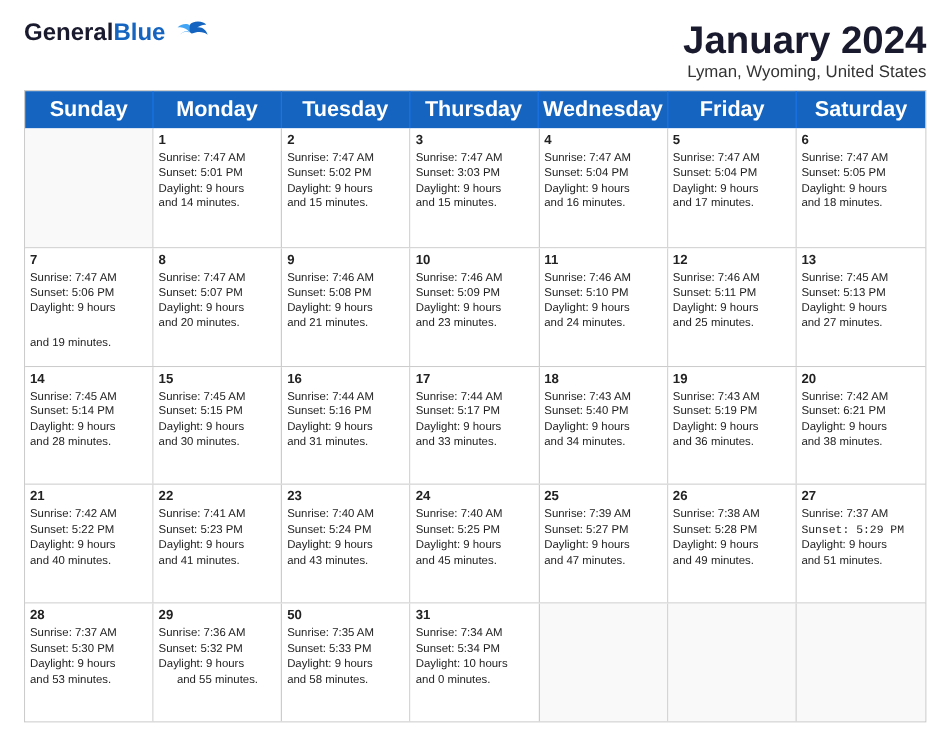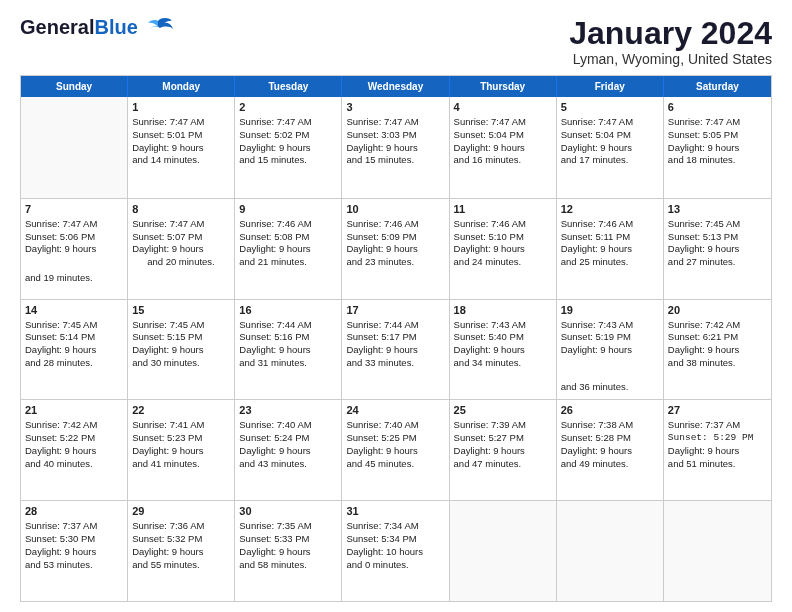--- a/index.html
+++ b/index.html
@@ -47,21 +47,21 @@
       flex-direction: column;
       border: 1px solid #ccc;
     }
     .cal-header {
       display: grid;
       grid-template-columns: repeat(7, 1fr);
       background: #1565c0;
     }
     .cal-header-cell {
       color: white;
-      font-size: 10px;
+      font-size: 18px;
       font-weight: bold;
       padding: 5px 4px;
       text-align: center;
       border-right: 1px solid #1a73e8;
     }
     .cal-header-cell:last-child { border-right: none; }
     .cal-body {
       flex: 1;
       display: grid;
       grid-template-rows: repeat(5, 1fr);
@@ -115,22 +115,22 @@
       <div class="month-title">January 2024</div>
       <div class="location">Lyman, Wyoming, United States</div>
     </div>
   </div>
 
   <div class="calendar">
     <div class="cal-header">
     <div class="cal-header-cell">Sunday</div>
         <div class="cal-header-cell">Monday</div>
         <div class="cal-header-cell">Tuesday</div>
+        <div class="cal-header-cell">Thursday</div>
         <div class="cal-header-cell">Wednesday</div>
-        <div class="cal-header-cell">Thursday</div>
         <div class="cal-header-cell">Friday</div>
         <div class="cal-header-cell">Saturday</div>
       </div>
     <div class="cal-body">
     <div class="cal-row">
           <div class="cal-cell empty"></div>
           <div class="cal-cell">
             <span class="day-num">1</span>
             <span style="display: block;">Sunrise: 7:47 AM</span>
             <span style="display: block;">Sunset: 5:01 PM</span>
@@ -179,21 +179,21 @@
             <span style="display: block;">Sunrise: 7:47 AM</span>
             <span style="display: block;">Sunset: 5:06 PM</span>
             <span style="display: block;">Daylight: 9 hours</span>
             <span style="display: block; margin-top: 16px;">and 19 minutes.</span>
           </div>
           <div class="cal-cell">
             <span class="day-num">8</span>
             <span style="display: block;">Sunrise: 7:47 AM</span>
             <span style="display: block;">Sunset: 5:07 PM</span>
             <span style="display: block;">Daylight: 9 hours</span>
-            <span style="display: block; margin-left: 15px;">and 20 minutes.</span>
+            <span style="display: block;">and 20 minutes.</span>
           </div>
           <div class="cal-cell">
             <span class="day-num">9</span>
             <span style="display: block;">Sunrise: 7:46 AM</span>
             <span style="display: block;">Sunset: 5:08 PM</span>
             <span style="display: block;">Daylight: 9 hours</span>
             <span style="display: block;">and 21 minutes.</span>
           </div>
           <div class="cal-cell">
             <span class="day-num">10</span>
@@ -258,21 +258,21 @@
             <span style="display: block;">Sunrise: 7:43 AM</span>
             <span style="display: block;">Sunset: 5:40 PM</span>
             <span style="display: block;">Daylight: 9 hours</span>
             <span style="display: block;">and 34 minutes.</span>
           </div>
           <div class="cal-cell">
             <span class="day-num">19</span>
             <span style="display: block;">Sunrise: 7:43 AM</span>
             <span style="display: block;">Sunset: 5:19 PM</span>
             <span style="display: block;">Daylight: 9 hours</span>
-            <span style="display: block; margin-top: 24px;">and 36 minutes.</span>
+            <span style="display: block;">and 36 minutes.</span>
           </div>
           <div class="cal-cell">
             <span class="day-num">20</span>
             <span style="display: block;">Sunrise: 7:42 AM</span>
             <span style="display: block;">Sunset: 6:21 PM</span>
             <span style="display: block;">Daylight: 9 hours</span>
             <span style="display: block;">and 38 minutes.</span>
           </div>
         </div>
         <div class="cal-row">
@@ -332,24 +332,24 @@
             <span style="display: block;">Sunrise: 7:37 AM</span>
             <span style="display: block;">Sunset: 5:30 PM</span>
             <span style="display: block;">Daylight: 9 hours</span>
             <span style="display: block;">and 53 minutes.</span>
           </div>
           <div class="cal-cell">
             <span class="day-num">29</span>
             <span style="display: block;">Sunrise: 7:36 AM</span>
             <span style="display: block;">Sunset: 5:32 PM</span>
             <span style="display: block;">Daylight: 9 hours</span>
-            <span style="display: block;">and 55 minutes.</span>
-          </div>
-          <div class="cal-cell">
-            <span class="day-num">30</span>
+            <span style="display: block; text-align: center;">and 55 minutes.</span>
+          </div>
+          <div class="cal-cell">
+            <span class="day-num">50</span>
             <span style="display: block;">Sunrise: 7:35 AM</span>
             <span style="display: block;">Sunset: 5:33 PM</span>
             <span style="display: block;">Daylight: 9 hours</span>
             <span style="display: block;">and 58 minutes.</span>
           </div>
           <div class="cal-cell">
             <span class="day-num">31</span>
             <span style="display: block;">Sunrise: 7:34 AM</span>
             <span style="display: block;">Sunset: 5:34 PM</span>
             <span style="display: block;">Daylight: 10 hours</span>

